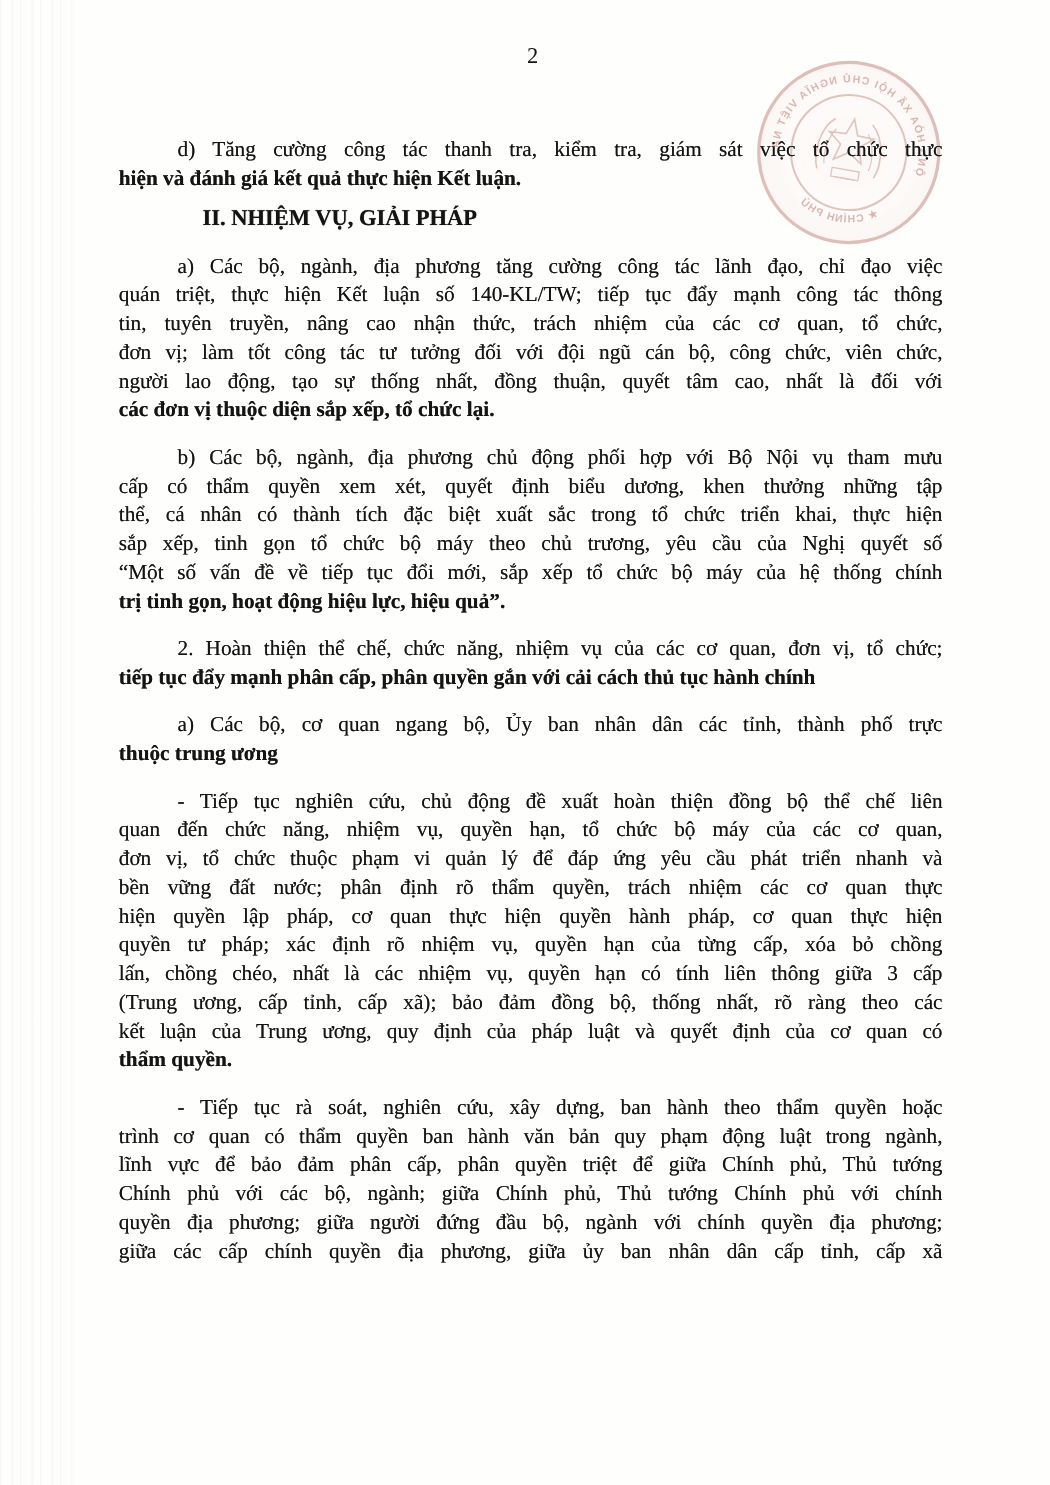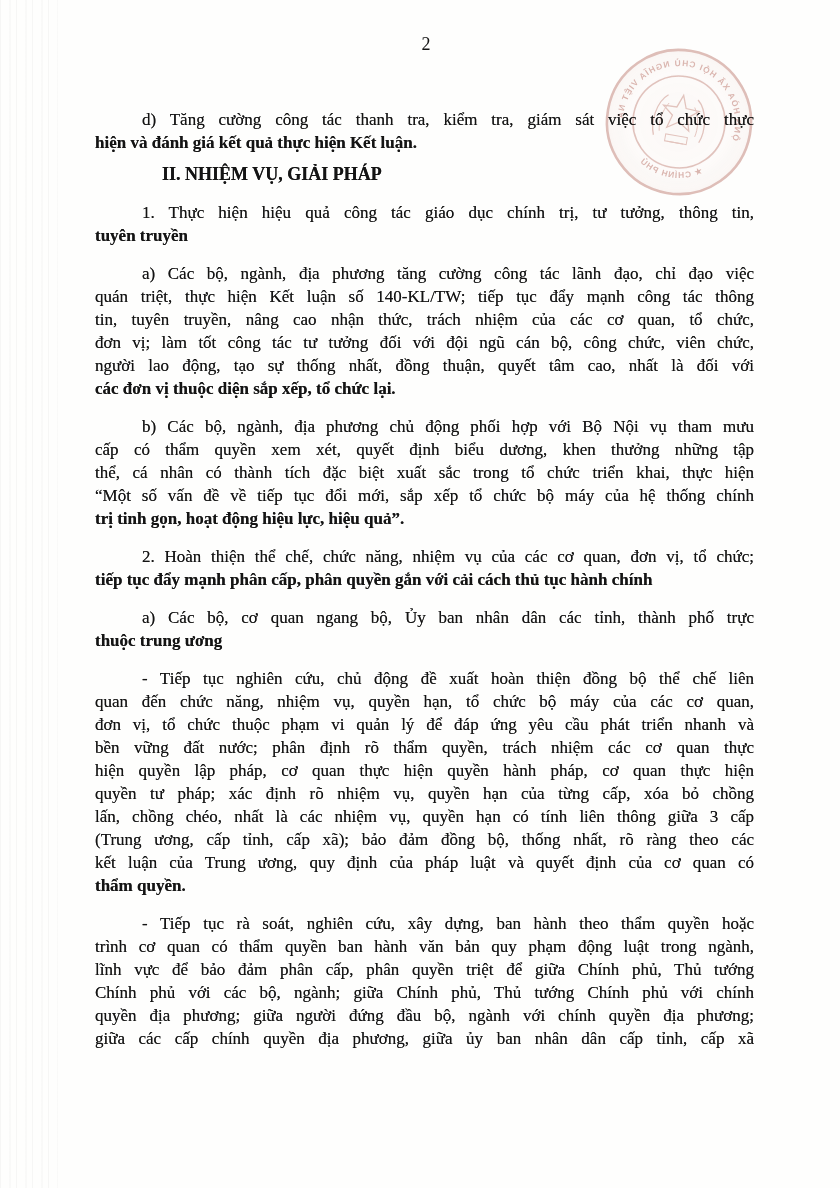--- a/index.html
+++ b/index.html
@@ -97,35 +97,32 @@
 
   <div class="content">
       <div class="para">
         <div class="line indent">d) Tăng cường công tác thanh tra, kiểm tra, giám sát việc tổ chức thực</div>
         <div class="line last">hiện và đánh giá kết quả thực hiện Kết luận.</div>
       </div>
       <div class="para heading">
         <div class="line last">II. NHIỆM VỤ, GIẢI PHÁP</div>
       </div>
       <div class="para">
-        <div class="line indent">1. Thực hiện hiệu quả công tác giáo dục chính trị, tư tưởng, thông tin,</div>
-        <div class="line last">tuyên truyền</div>
-      </div>
-      <div class="para">
         <div class="line indent">a) Các bộ, ngành, địa phương tăng cường công tác lãnh đạo, chỉ đạo việc</div>
         <div class="line">quán triệt, thực hiện Kết luận số 140-KL/TW; tiếp tục đẩy mạnh công tác thông</div>
         <div class="line">tin, tuyên truyền, nâng cao nhận thức, trách nhiệm của các cơ quan, tổ chức,</div>
         <div class="line">đơn vị; làm tốt công tác tư tưởng đối với đội ngũ cán bộ, công chức, viên chức,</div>
         <div class="line">người lao động, tạo sự thống nhất, đồng thuận, quyết tâm cao, nhất là đối với</div>
         <div class="line last">các đơn vị thuộc diện sắp xếp, tổ chức lại.</div>
       </div>
       <div class="para">
         <div class="line indent">b) Các bộ, ngành, địa phương chủ động phối hợp với Bộ Nội vụ tham mưu</div>
         <div class="line">cấp có thẩm quyền xem xét, quyết định biểu dương, khen thưởng những tập</div>
         <div class="line">thể, cá nhân có thành tích đặc biệt xuất sắc trong tổ chức triển khai, thực hiện</div>
+        <div class="line">sắp xếp, tinh gọn tổ chức bộ máy theo chủ trương, yêu cầu của Nghị quyết số</div>
         <div class="line">“Một số vấn đề về tiếp tục đổi mới, sắp xếp tổ chức bộ máy của hệ thống chính</div>
         <div class="line last">trị tinh gọn, hoạt động hiệu lực, hiệu quả”.</div>
       </div>
       <div class="para">
         <div class="line indent">2. Hoàn thiện thể chế, chức năng, nhiệm vụ của các cơ quan, đơn vị, tổ chức;</div>
         <div class="line last">tiếp tục đẩy mạnh phân cấp, phân quyền gắn với cải cách thủ tục hành chính</div>
       </div>
       <div class="para">
         <div class="line indent">a) Các bộ, cơ quan ngang bộ, Ủy ban nhân dân các tỉnh, thành phố trực</div>
         <div class="line last">thuộc trung ương</div>

